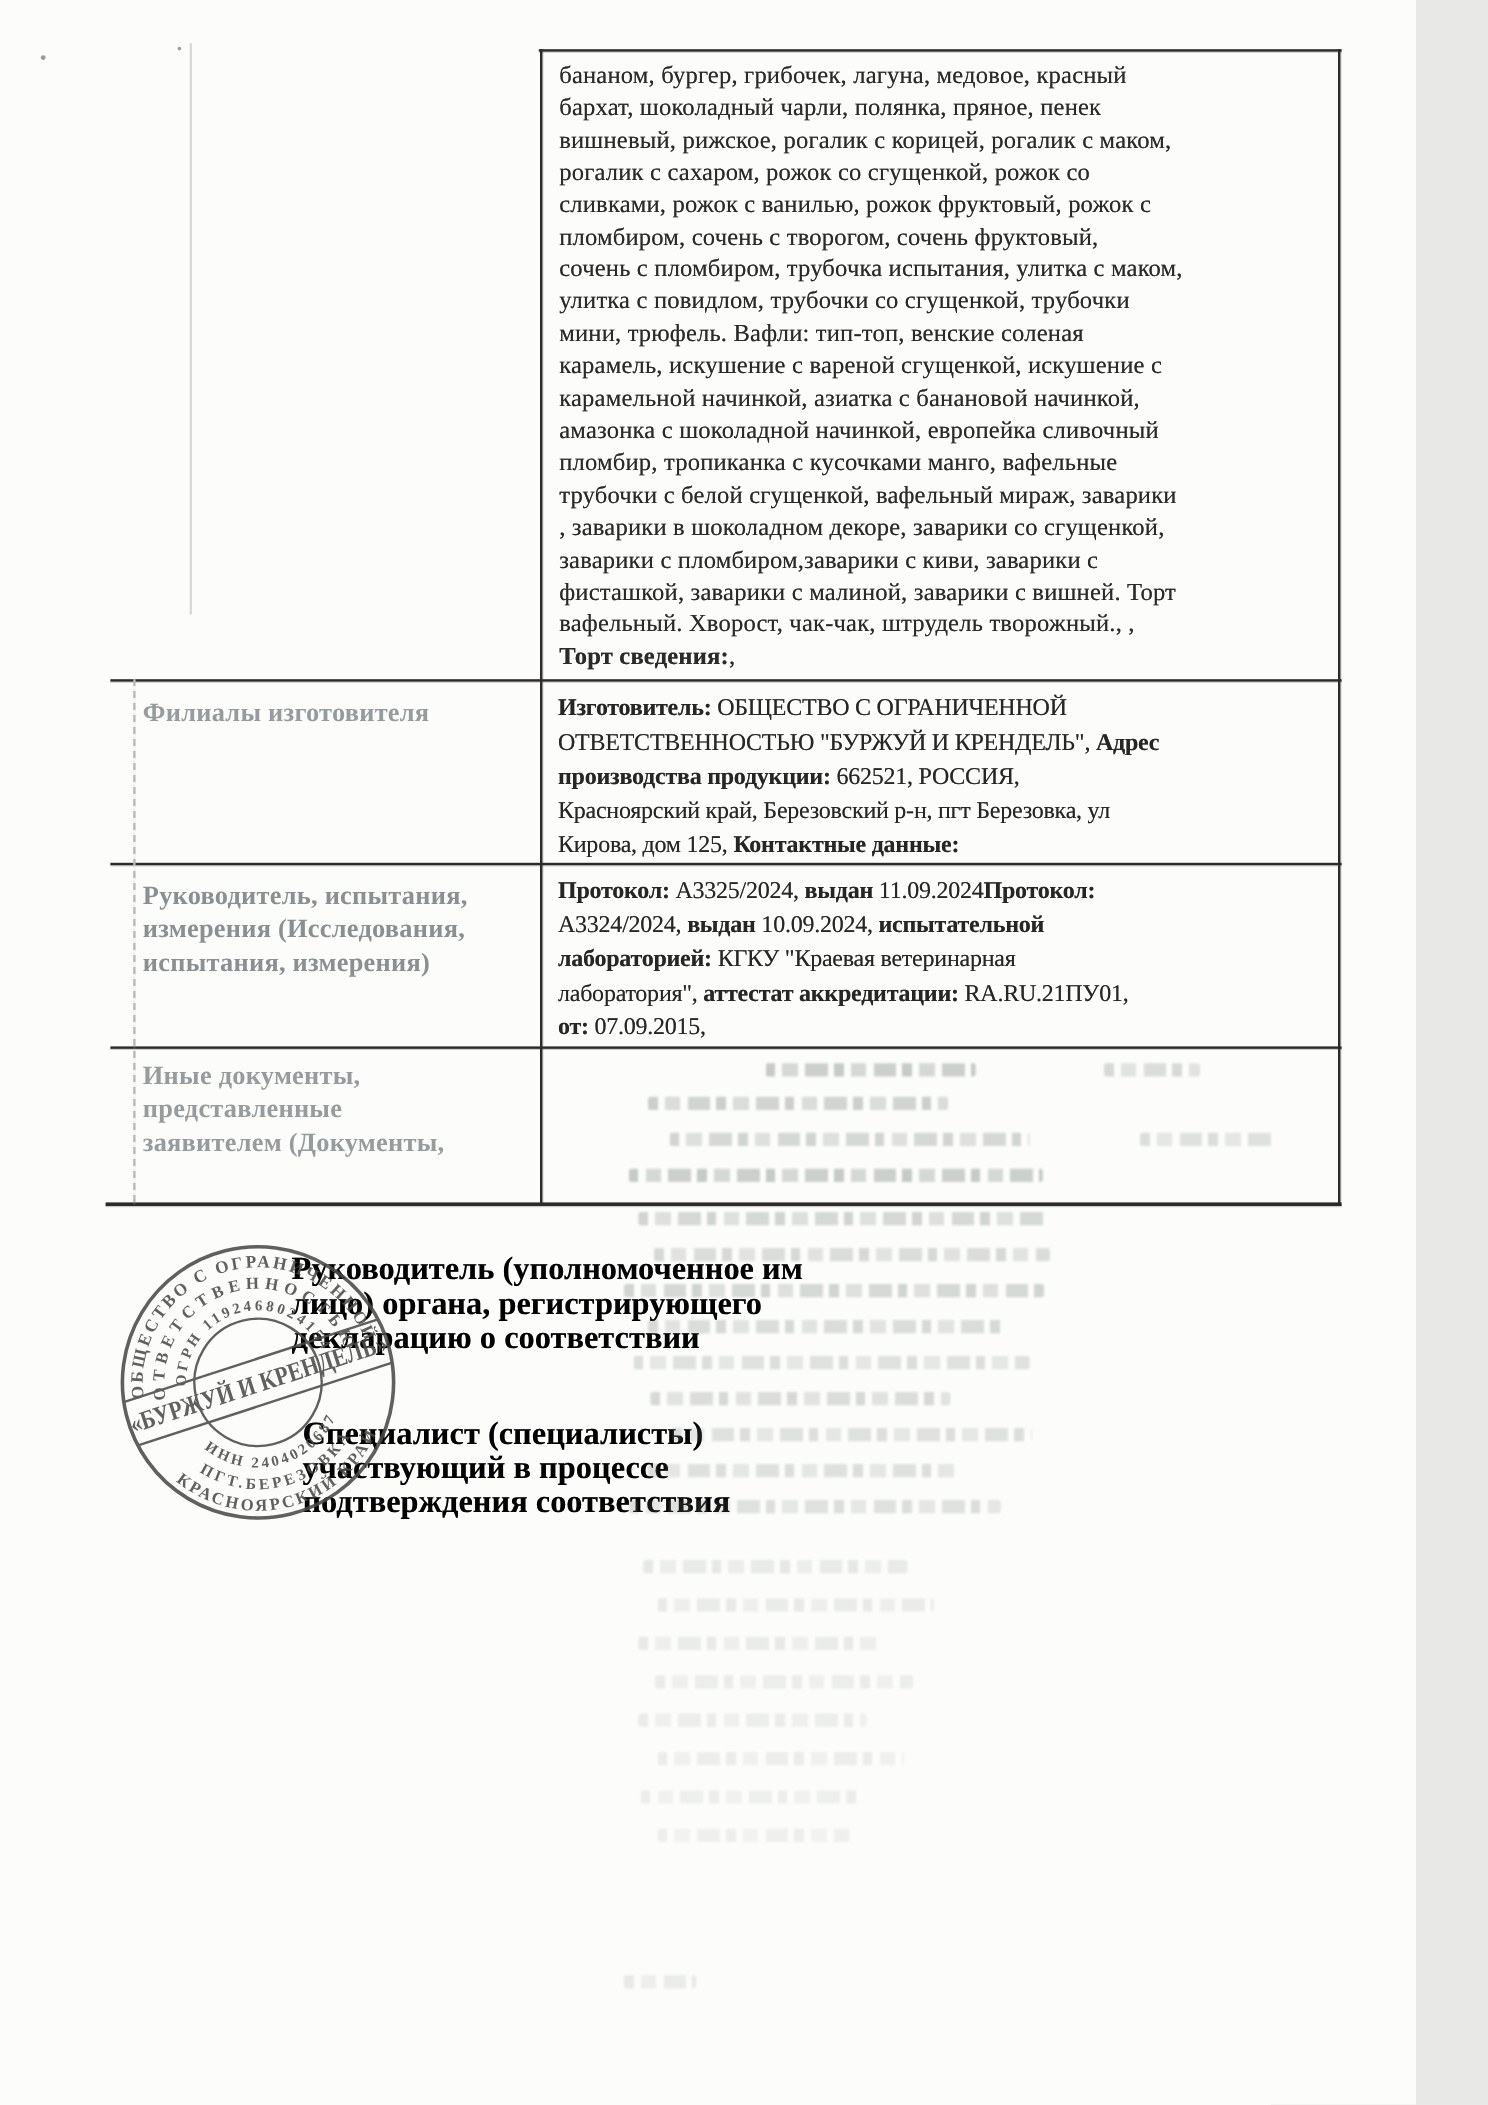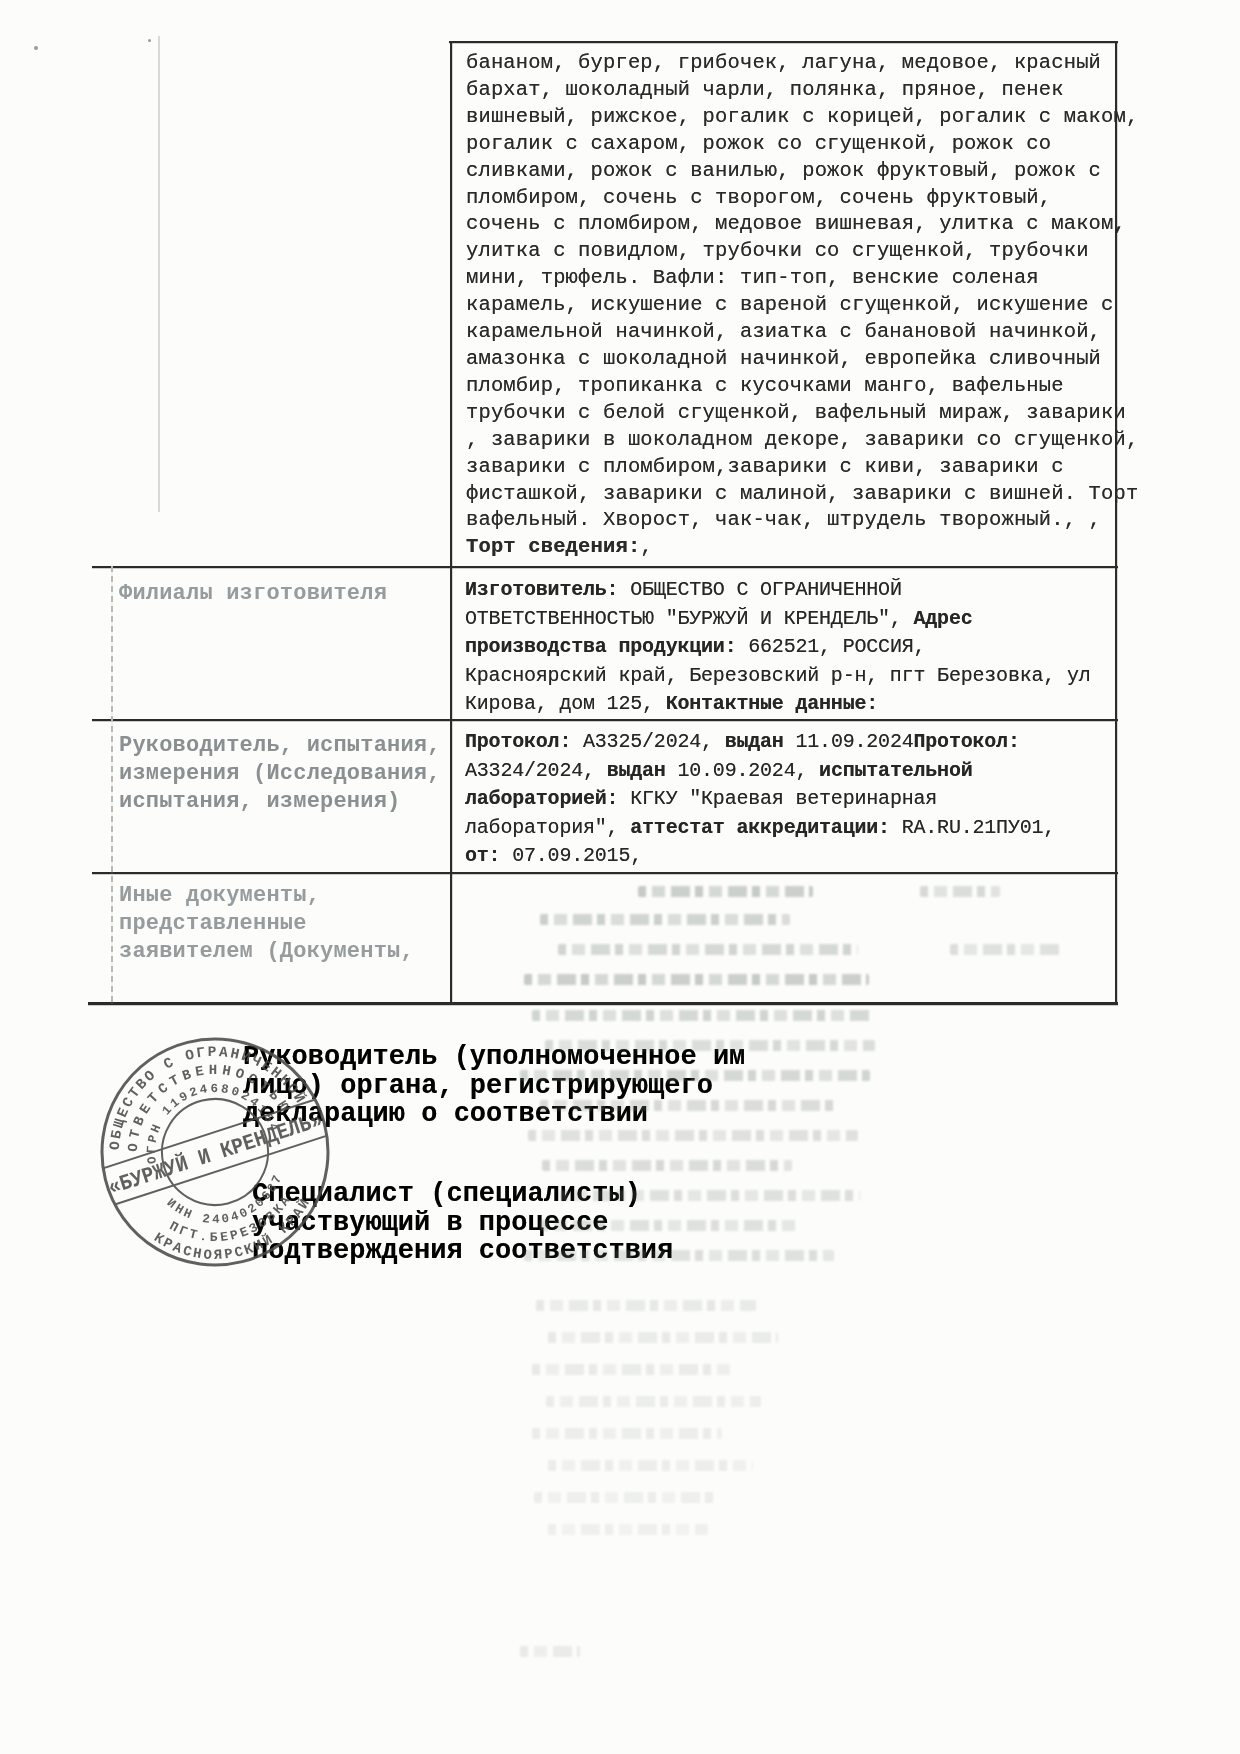--- a/index.html
+++ b/index.html
@@ -1,17 +1,17 @@
 <!DOCTYPE html>
 <html><head>
 <meta charset="utf-8">
 <style>
   html,body{margin:0;padding:0;background:#e8e8e6;}
-  .page{position:relative;width:1240px;height:1754px;background:#fcfcfa;overflow:hidden;
-        font-family:Liberation Mono, monospace;color:#2e2d2b;}
+  .page{position:relative;width:1136px;height:1754px;background:#fcfcfa;overflow:hidden;
+        font-family:Liberation Serif, serif;color:#2e2d2b;padding-left:44px;}
   .abs{position:absolute;}
   .hline{position:absolute;background:#2c2b29;height:2px;box-shadow:0 1px 0 rgba(60,60,55,.25);}
   .vline{position:absolute;background:#2c2b29;width:2px;box-shadow:1px 0 0 rgba(60,60,55,.2);}
   .vfaint{position:absolute;width:2px;background:repeating-linear-gradient(180deg,#b9bab5 0 6px,rgba(185,186,181,.15) 6px 10px);}
   .vghost{position:absolute;width:2px;background:#dadad5;}
   .tl{white-space:nowrap;}
   .b{font-weight:700;}
   .topblock{font-size:20.5px;line-height:26.9px;letter-spacing:.15px;color:#29292 7;
             color:#2a2a28;text-shadow:0 0 .4px rgba(40,40,38,.7);}
   .cellvalue{font-size:20px;line-height:28.6px;letter-spacing:-0.2px;color:#262624;
@@ -44,21 +44,21 @@
   <div class="speck" style="left:34px;top:46px;width:4px;height:4px;"></div>
   <div class="speck" style="left:148px;top:39px;width:3px;height:3px;"></div>
 
   <div class="abs topblock" style="left:466px;top:50px;width:648px;">
       <div class="tl"><span>бананом, бургер, грибочек, лагуна, медовое, красный</span></div>
       <div class="tl"><span>бархат, шоколадный чарли, полянка, пряное, пенек</span></div>
       <div class="tl"><span>вишневый, рижское, рогалик с корицей, рогалик с маком,</span></div>
       <div class="tl"><span>рогалик с сахаром, рожок со сгущенкой, рожок со</span></div>
       <div class="tl"><span>сливками, рожок с ванилью, рожок фруктовый, рожок с</span></div>
       <div class="tl"><span>пломбиром, сочень с творогом, сочень фруктовый,</span></div>
-      <div class="tl"><span>сочень с пломбиром, медовое вишневая, улитка с маком,</span></div>
+      <div class="tl"><span>сочень с пломбиром, трубочка испытания, улитка с маком,</span></div>
       <div class="tl"><span>улитка с повидлом, трубочки со сгущенкой, трубочки</span></div>
       <div class="tl"><span>мини, трюфель. Вафли: тип-топ, венские соленая</span></div>
       <div class="tl"><span>карамель, искушение с вареной сгущенкой, искушение с</span></div>
       <div class="tl"><span>карамельной начинкой, азиатка с банановой начинкой,</span></div>
       <div class="tl"><span>амазонка с шоколадной начинкой, европейка сливочный</span></div>
       <div class="tl"><span>пломбир, тропиканка с кусочками манго, вафельные</span></div>
       <div class="tl"><span>трубочки с белой сгущенкой, вафельный мираж, заварики</span></div>
       <div class="tl"><span>, заварики в шоколадном декоре, заварики со сгущенкой,</span></div>
       <div class="tl"><span>заварики с пломбиром,заварики с киви, заварики с</span></div>
       <div class="tl"><span>фисташкой, заварики с малиной, заварики с вишней. Торт</span></div>

